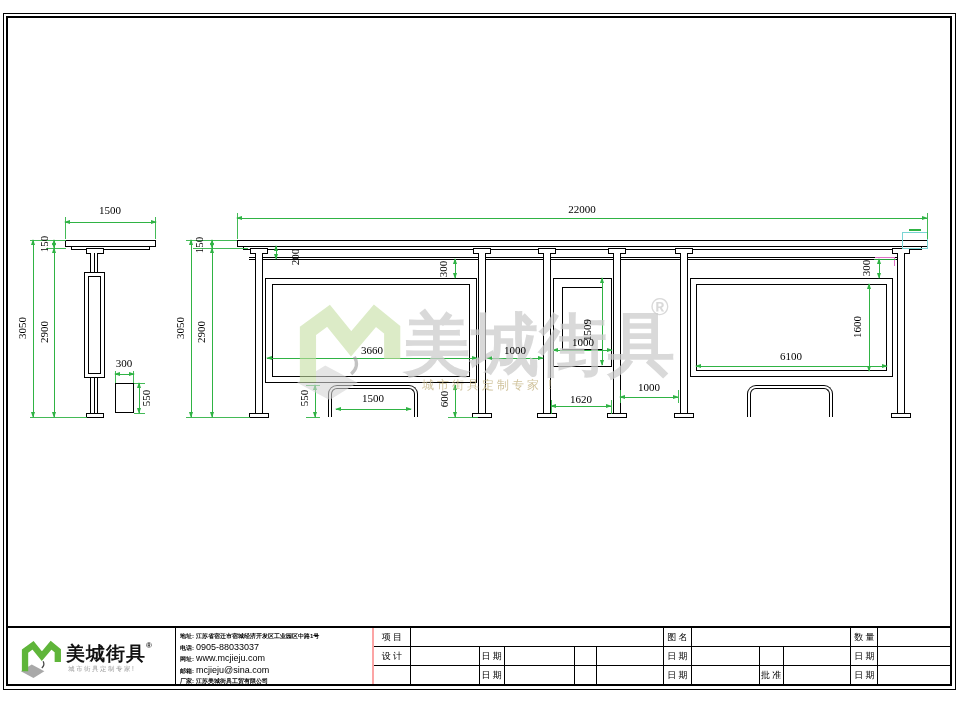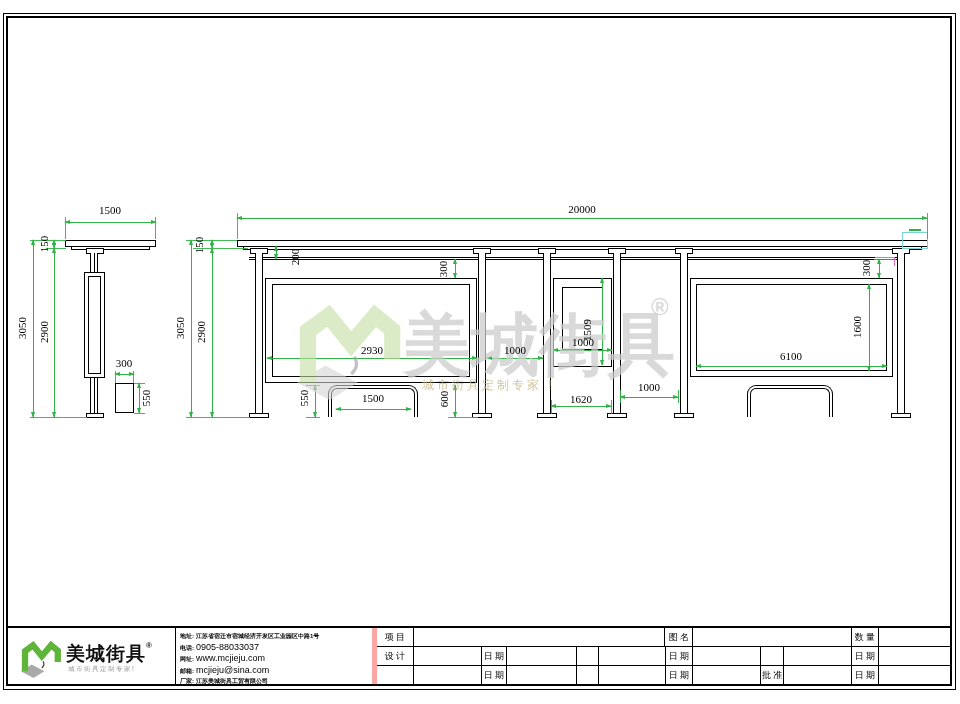--- a/index.html
+++ b/index.html
@@ -43,21 +43,21 @@
   .bench{position:absolute;height:32px;border:1px solid #000;border-bottom:none;border-radius:9px 9px 0 0;background:transparent}
   .bench-in{position:absolute;left:2px;right:2px;top:2px;bottom:0;border:1px solid #000;border-bottom:none;border-radius:6px 6px 0 0}
 
   
   .wm{position:absolute;z-index:5;pointer-events:none}
   .wm-text{font-family:"Liberation Sans",sans-serif;font-weight:bold;color:#cdcdcd;opacity:.75;white-space:nowrap}
   .wm-tag{font-family:"Liberation Sans",sans-serif;color:rgba(200,185,140,.85);letter-spacing:3px;white-space:nowrap}
 
   
   .band-top{position:absolute;left:7px;top:626px;width:945px;height:2px;background:#000}
-  .tb{position:absolute;left:372px;top:628px;width:580px;height:56px;border-left:5px solid #fca5a5;font:9px "Liberation Serif",serif;color:#000;z-index:4}
+  .tb{position:absolute;left:372px;top:628px;width:580px;height:56px;border-left:2px solid #fca5a5;font:9px "Liberation Serif",serif;color:#000;z-index:4}
   .tb-row{display:flex;width:100%}
   .tc{border-right:1px solid #000;border-bottom:1px solid #000;height:100%;
       display:flex;align-items:center;justify-content:center;white-space:nowrap;overflow:hidden}
   .tc:last-child{border-right:none}
   .tb-row:last-child .tc{border-bottom:none}
 
   .band-div{position:absolute;top:628px;height:56px;width:1px;background:#000;z-index:4}
 
   .contact{position:absolute;left:180px;top:631px;width:188px;z-index:4;font-family:"Liberation Sans",sans-serif;color:#000}
   .cline{display:flex;align-items:baseline;line-height:10.5px;white-space:nowrap;overflow:hidden}
@@ -169,21 +169,21 @@
 
     <div style="position:absolute;left:902px;top:232px;width:26px;height:17px;border:1px solid var(--cy)"></div>
     <div style="position:absolute;left:909px;top:229px;width:12px;height:2px;background:var(--g)"></div>
 
     <div style="position:absolute;left:894px;top:257px;width:1px;height:9px;background:var(--mg)"></div>
     <div style="position:absolute;left:875px;top:257px;width:20px;height:1px;background:var(--mg)"></div>
 
     <div class="ev" style="left:237px;top:213px;height:26px"></div>
     <div class="ev" style="left:927px;top:213px;height:26px"></div>
     <div class="dh" style="left:237px;top:218px;width:690px"></div>
-    <div class="dt" style="left:552px;top:203px">20000</div>
+    <div class="dt" style="left:552px;top:203px">22000</div>
 
     <div class="eh" style="left:186px;top:240px;width:51px"></div>
     <div class="eh" style="left:193px;top:248px;width:55px"></div>
     <div class="eh" style="left:186px;top:417px;width:64px"></div>
 
     <div class="dv" style="left:212px;top:240px;height:8px"></div>
     <div class="dt dtv" style="left:170px;top:238px">150</div>
 
     <div class="dv" style="left:191px;top:240px;height:177px"></div>
     <div class="dt dtv" style="left:151px;top:321px">3050</div>
@@ -191,21 +191,21 @@
     <div class="dv" style="left:212px;top:248px;height:169px"></div>
     <div class="dt dtv" style="left:172px;top:325px">2900</div>
 
     <div class="dv" style="left:276px;top:246px;height:13px"></div>
     <div class="dt dtv" style="left:266px;top:250px">200</div>
 
     <div class="dv" style="left:455px;top:259px;height:19px"></div>
     <div class="dt dtv" style="left:414px;top:262px">300</div>
 
     <div class="dh" style="left:267px;top:358px;width:210px"></div>
-    <div class="dt" style="left:342px;top:344px">2930</div>
+    <div class="dt" style="left:342px;top:344px">3660</div>
     <div class="dh" style="left:487px;top:358px;width:56px"></div>
     <div class="dt" style="left:485px;top:344px">1000</div>
 
     <div class="dh" style="left:553px;top:350px;width:59px"></div>
     <div class="dt" style="left:553px;top:336px">1000</div>
     <div class="dv" style="left:602px;top:278px;height:87px"></div>
     <div class="dt dtv" style="left:558px;top:323px">1509</div>
 
     <div class="ev" style="left:551px;top:400px;height:14px"></div>
     <div class="ev" style="left:611px;top:400px;height:14px"></div>

